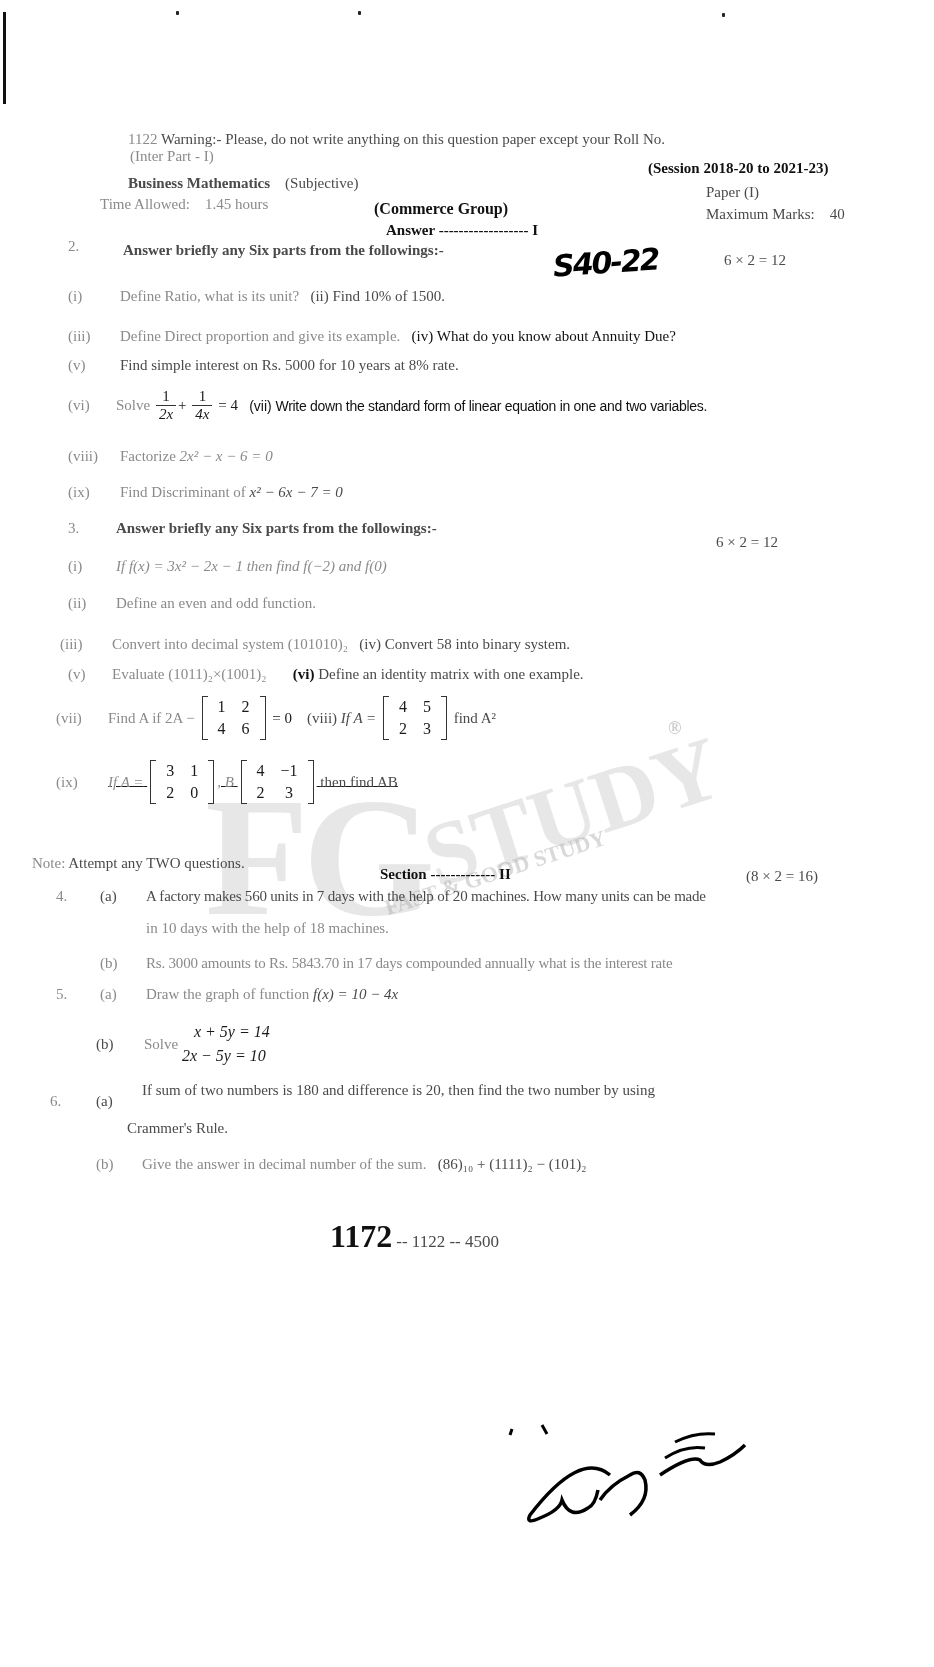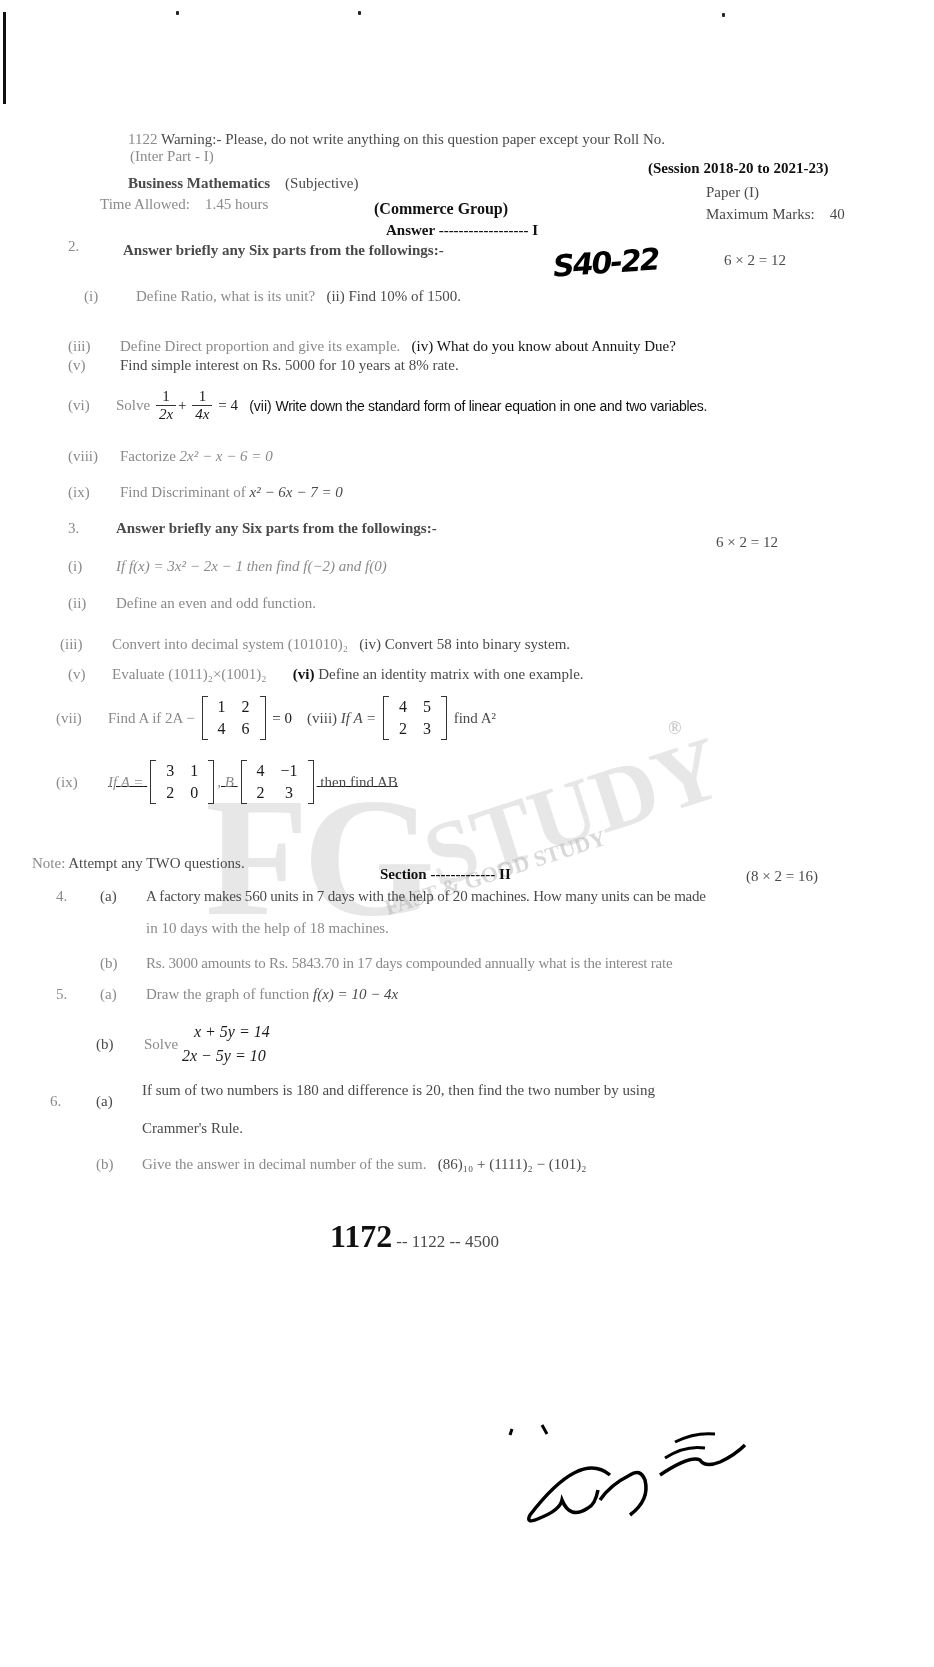--- a/index.html
+++ b/index.html
@@ -66,26 +66,26 @@
   <span>40</span>
 </div>
 
 <div class="abs f15 bold dark" style="left:386px;top:222px;">Answer ------------------ I</div>
 
 <div class="abs f15 faint" style="left:68px;top:238px;">2.</div>
 <div class="abs f15 bold mid" style="left:123px;top:242px;">Answer briefly any Six parts from the followings:-</div>
 <div class="handwritten" style="left:553px;top:245px;">S40-22</div>
 <div class="abs f15 mid" style="left:724px;top:252px;">6 × 2 = 12</div>
 
-<div class="abs f15" style="left:84px;top:288px;">
+<div class="abs f15" style="left:68px;top:288px;">
   <span class="faint" style="display:inline-block;width:52px;">(i)</span><span class="faint">Define Ratio, what is its unit?</span>
   &nbsp;&nbsp;<span class="mid">(ii)</span>
   <span class="mid">Find 10% of 1500.</span>
 </div>
-<div class="abs f15" style="left:68px;top:338px;">
+<div class="abs f15" style="left:68px;top:328px;">
   <span class="faint" style="display:inline-block;width:52px;">(iii)</span><span class="faint">Define Direct proportion and give its example.</span>
   &nbsp;&nbsp;<span class="dark">(iv)</span>
   <span class="dark">What do you know about Annuity Due?</span>
 </div>
 <div class="abs f15" style="left:68px;top:357px;">
   <span class="faint" style="display:inline-block;width:52px;">(v)</span><span class="mid">Find simple interest on Rs. 5000 for 10 years at 8% rate.</span>
 </div>
 <div class="abs f15" style="left:68px;top:388px;">
   <span class="faint" style="display:inline-block;width:48px;vertical-align:middle;">(vi)</span><span class="faint" style="vertical-align:middle;">Solve</span>
   <span class="frac"><span class="num">1</span><span class="den it">2x</span></span><span style="vertical-align:middle;">+</span>
@@ -205,21 +205,21 @@
   <span class="mid" style="display:inline-block;width:48px;vertical-align:middle;">(b)</span><span class="faint" style="vertical-align:middle;">Solve</span>
   <span class="eq-stack">
     <span style="display:block;padding-left:12px;">x + 5y = 14</span>
     <span style="display:block;">2x − 5y = 10</span>
   </span>
 </div>
 <div class="abs f15" style="left:50px;top:1093px;">
   <span class="faint" style="display:inline-block;width:46px;">6.</span><span class="mid" style="display:inline-block;width:46px;">(a)</span>
 </div>
 <div class="abs f15 mid" style="left:142px;top:1082px;">If sum of two numbers is 180 and difference is 20, then find the two number by using</div>
-<div class="abs f15 mid" style="left:142px;top:1120px;text-align:right;">Crammer's Rule.</div>
+<div class="abs f15 mid" style="left:127px;top:1120px;text-align:right;">Crammer's Rule.</div>
 <div class="abs f15" style="left:96px;top:1156px;">
   <span class="faint" style="display:inline-block;width:46px;">(b)</span><span class="faint">Give the answer in decimal number of the sum.</span>
   &nbsp;&nbsp;<span class="mid">(86)₁₀ + (1111)₂ − (101)₂</span>
 </div>
 
 <div class="abs" style="left:330px;top:1218px;">
   <span class="bold dark" style="font-size:32px;">1172</span>
   <span class="mid" style="font-size:17px;">-- 1122 -- 4500</span>
 </div>
 

